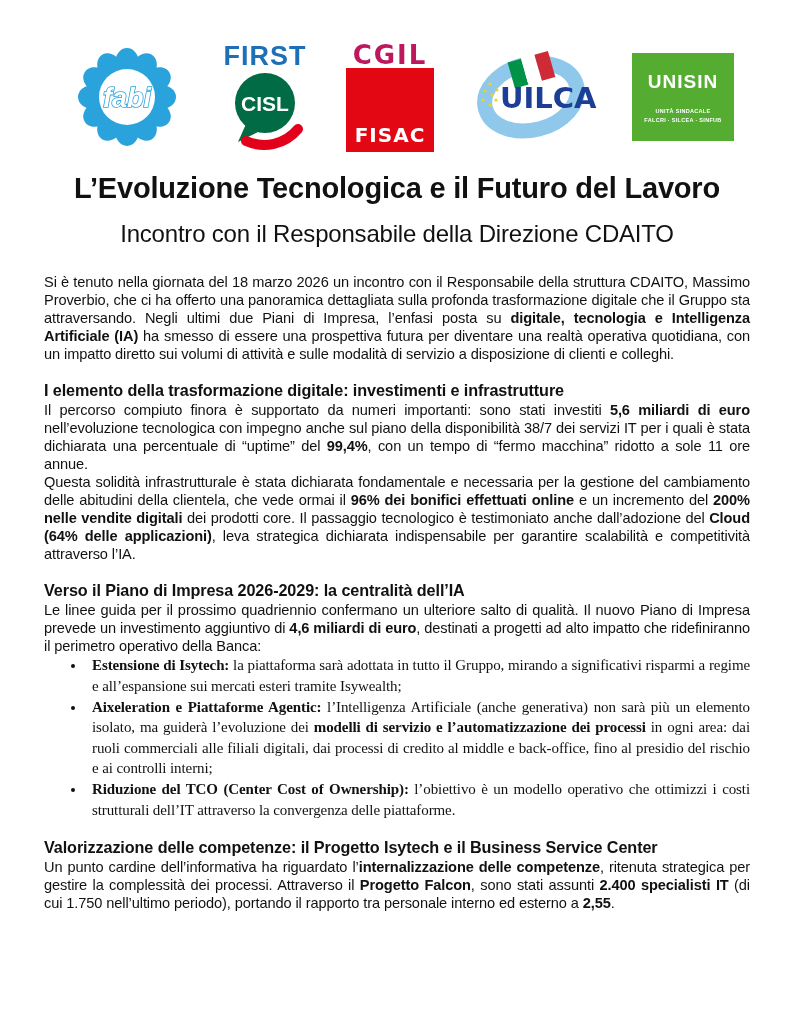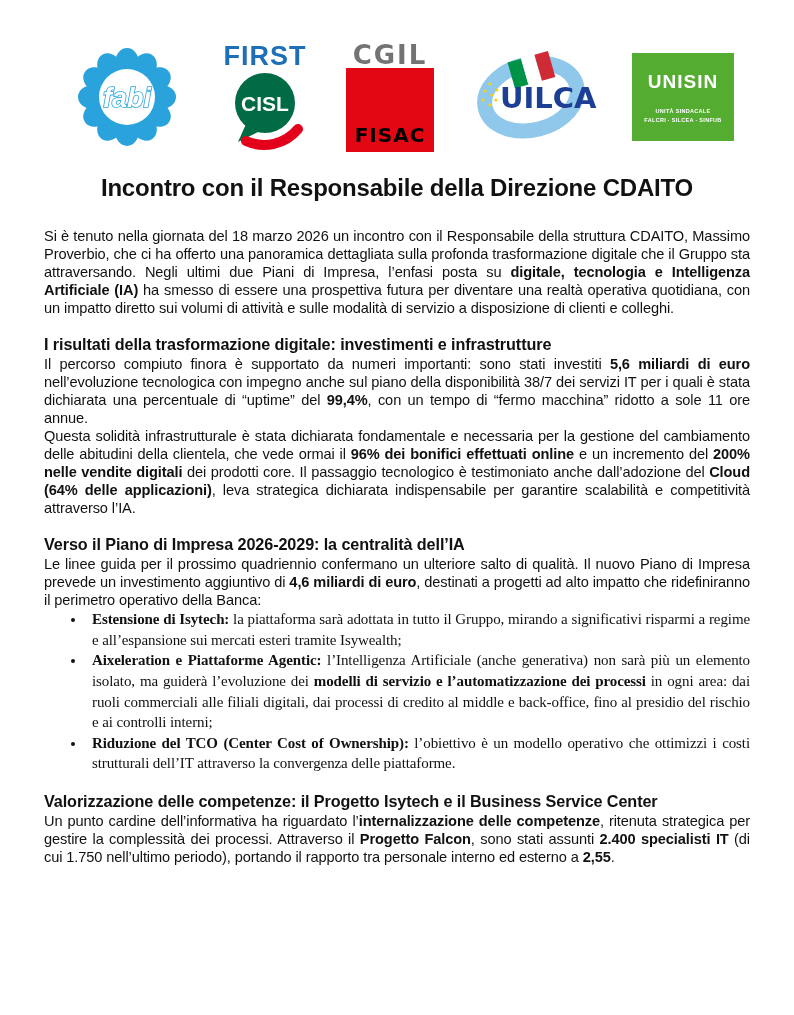--- a/index.html
+++ b/index.html
@@ -17,48 +17,48 @@
   }
   .logo{display:flex;flex-direction:column;align-items:center;}
 
   
   .first-word{
     font-weight:bold;font-size:27px;letter-spacing:1px;color:#1d6fb8;
     line-height:1;margin-bottom:2px;
   }
   
   .cgil-word{
-    font-weight:900;font-size:26px;letter-spacing:2px;color:#737373;
+    font-weight:900;font-size:26px;letter-spacing:2px;color:#be185d;
     line-height:1;margin-bottom:0;font-family:"DejaVu Sans","Liberation Sans",sans-serif;
   }
   .fisac-box{
     width:88px;height:84px;background:#e30613;
     display:flex;align-items:flex-end;justify-content:center;
   }
   .fisac-box span{
-    color:#000000;font-weight:900;font-size:20px;letter-spacing:1px;
+    color:#ffffff;font-weight:900;font-size:20px;letter-spacing:1px;
     padding-bottom:5px;font-family:"DejaVu Sans","Liberation Sans",sans-serif;
   }
   
   .logo-unisin{
     width:102px;height:88px;background:#54ad31;color:#fff;
     display:flex;flex-direction:column;align-items:center;justify-content:center;
     text-align:center;
   }
   .unisin-word{font-weight:700;font-size:19px;letter-spacing:1px;line-height:1;margin-top:2px;}
   .unisin-sub{font-size:5.5px;font-weight:bold;margin-top:16px;line-height:1.5;letter-spacing:.3px;}
   .unisin-sub2{font-size:5.5px;font-weight:bold;line-height:1.5;letter-spacing:.3px;}
 
   
   h1.doc-title{
     text-align:center;font-size:29px;font-weight:bold;margin:16px 30px 0 30px;
     line-height:1.25;letter-spacing:-.2px;
   }
   h2.doc-subtitle{
-    text-align:center;font-size:24px;font-weight:bold;margin:18px 30px 0 30px;
+    text-align:center;font-size:24px;font-weight:normal;margin:12px 30px 0 30px;
     line-height:1.3;letter-spacing:-.2px;
   }
 
   
   .content{margin:24px 44px 0 44px;}
   .content p{
     margin:0;font-size:14.6px;line-height:18px;text-align:justify;
     letter-spacing:-.1px;
   }
   .content h3{
@@ -143,27 +143,28 @@
     </div>
 
     <div class="logo logo-unisin">
       <div class="unisin-word">UNISIN</div>
       <div class="unisin-sub">UNITÀ SINDACALE</div>
       <div class="unisin-sub2">FALCRI · SILCEA · SINFUB</div>
     </div>
 
   </header>
 
+  <h1 class="doc-title">L’Evoluzione Tecnologica e il Futuro del Lavoro</h1>
   <h2 class="doc-subtitle">Incontro con il Responsabile della Direzione CDAITO</h2>
 
   <div class="content">
 
     <p><span>Si è tenuto nella giornata del 18 marzo 2026 un incontro con il Responsabile della struttura CDAITO, Massimo Proverbio, che ci ha offerto una panoramica dettagliata sulla profonda trasformazione digitale che il Gruppo sta attraversando. Negli ultimi due Piani di Impresa, l’enfasi posta su </span><b>digitale, tecnologia e Intelligenza Artificiale (IA)</b><span> ha smesso di essere una prospettiva futura per diventare una realtà operativa quotidiana, con un impatto diretto sui volumi di attività e sulle modalità di servizio a disposizione di clienti e colleghi.</span></p>
 
-    <h3>I risultati della trasformazione digitale: investimenti e infrastrutture</h3>
+    <h3>I elemento della trasformazione digitale: investimenti e infrastrutture</h3>
     <p><span>Il percorso compiuto finora è supportato da numeri importanti: sono stati investiti </span><b>5,6 miliardi di euro</b><span> nell’evoluzione tecnologica con impegno anche sul piano della disponibilità 38/7 dei servizi IT per i quali è stata dichiarata una percentuale di “uptime” del </span><b>99,4%</b><span>, con un tempo di “fermo macchina” ridotto a sole 11 ore annue.</span></p>
     <p><span>Questa solidità infrastrutturale è stata dichiarata fondamentale e necessaria per la gestione del cambiamento delle abitudini della clientela, che vede ormai il </span><b>96% dei bonifici effettuati online</b><span> e un incremento del </span><b>200% nelle vendite digitali</b><span> dei prodotti core. Il passaggio tecnologico è testimoniato anche dall’adozione del </span><b>Cloud (64% delle applicazioni)</b><span>, leva strategica dichiarata indispensabile per garantire scalabilità e competitività attraverso l’IA.</span></p>
 
     <h3>Verso il Piano di Impresa 2026-2029: la centralità dell’IA</h3>
     <p><span>Le linee guida per il prossimo quadriennio confermano un ulteriore salto di qualità. Il nuovo Piano di Impresa prevede un investimento aggiuntivo di </span><b>4,6 miliardi di euro</b><span>, destinati a progetti ad alto impatto che ridefiniranno il perimetro operativo della Banca:</span></p>
     <ul>
       <li><b>Estensione di Isytech:</b><span> la piattaforma sarà adottata in tutto il Gruppo, mirando a significativi risparmi a regime e all’espansione sui mercati esteri tramite Isywealth;</span></li>
       <li><b>Aixeleration e Piattaforme Agentic:</b><span> l’Intelligenza Artificiale (anche generativa) non sarà più un elemento isolato, ma guiderà l’evoluzione dei </span><b>modelli di servizio e l’automatizzazione dei processi</b><span> in ogni area: dai ruoli commerciali alle filiali digitali, dai processi di credito al middle e back-office, fino al presidio del rischio e ai controlli interni;</span></li>
       <li><b>Riduzione del TCO (Center Cost of Ownership):</b><span> l’obiettivo è un modello operativo che ottimizzi i costi strutturali dell’IT attraverso la convergenza delle piattaforme.</span></li>
     </ul>

